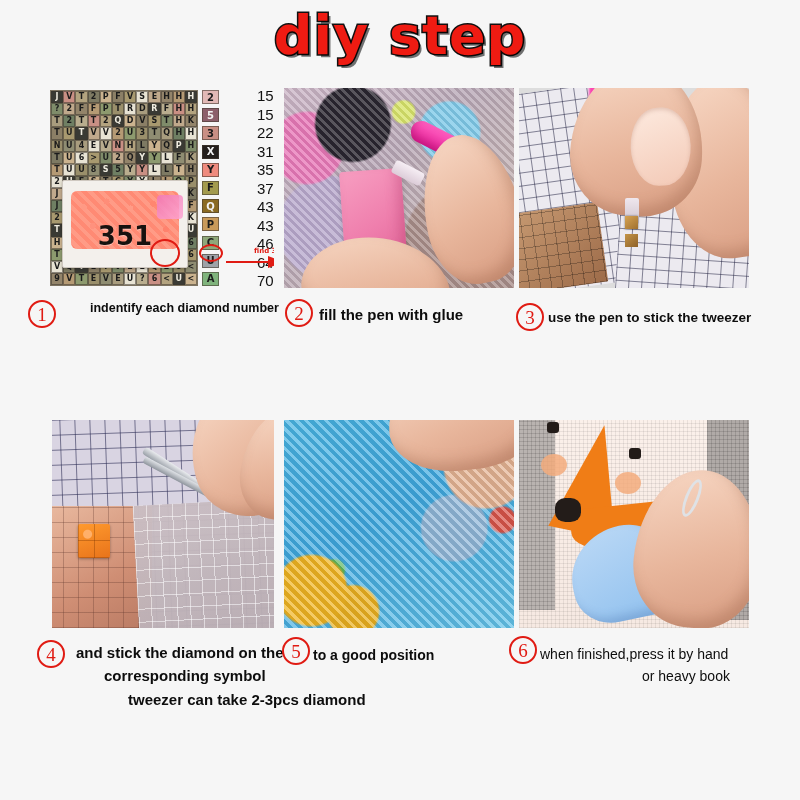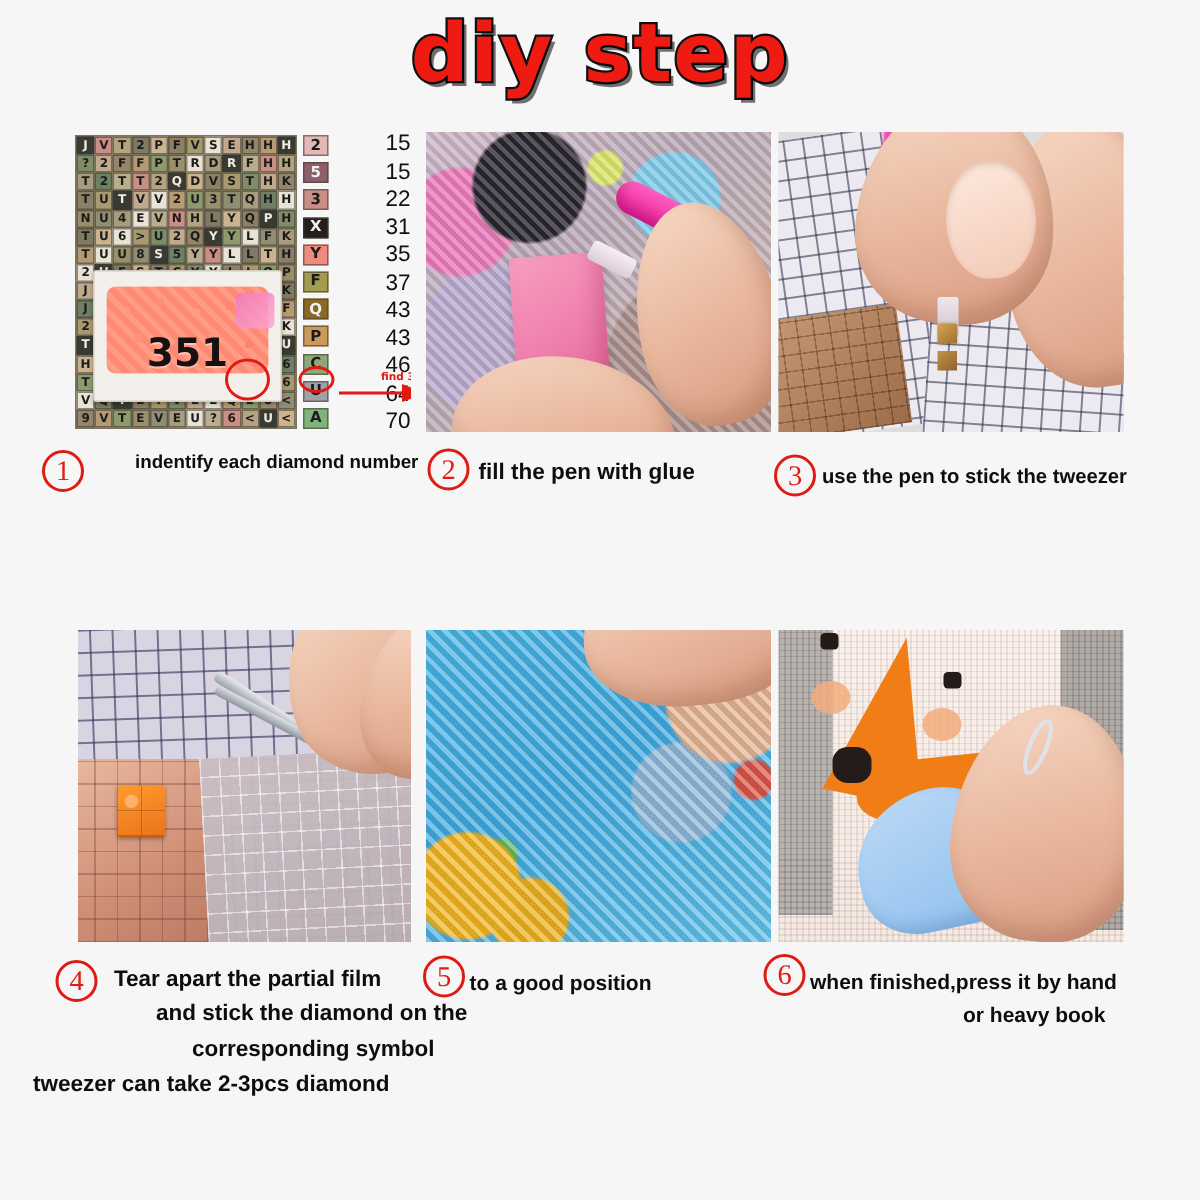--- a/index.html
+++ b/index.html
@@ -420,21 +420,21 @@
   #c4 .cap-lines div:nth-child(1){margin-left:6px;}
   #c4 .cap-lines div:nth-child(2){margin-left:34px;}
   #c4 .cap-lines div:nth-child(3){margin-left:58px;}
   #c4 .cap-lines div:nth-child(4){margin-left:-48px;}
 
   #c5 .num-circle{left:282px;top:637px;}
   #c5 .cap-lines{left:313px;top:645px;font-size:14px;font-weight:bold;}
   #c5 .cap-lines div:nth-child(2){margin-left:78px;}
 
   #c6 .num-circle{left:509px;top:636px;}
-  #c6 .cap-lines{left:540px;top:644px;font-size:14px;font-weight:bold;}
+  #c6 .cap-lines{left:540px;top:644px;font-size:14px;font-weight:normal;}
   #c6 .cap-lines div:nth-child(2){margin-left:102px;}
 </style>
 </head>
 <body>
 
 <div class="page">
 
   <div class="title-wrap">
     <div class="title">diy step</div>
   </div>
@@ -752,21 +752,20 @@
   <div class="cap" id="c3">
     <div class="num-circle">3</div>
     <div class="cap-lines">
       <div>use the pen to stick the tweezer</div>
     </div>
   </div>
 
   <div class="cap" id="c4">
     <div class="num-circle">4</div>
     <div class="cap-lines">
-      <div>Tear apart the partial film</div>
       <div>and stick the diamond on the</div>
       <div>corresponding symbol</div>
       <div>tweezer can take 2-3pcs diamond</div>
     </div>
   </div>
 
   <div class="cap" id="c5">
     <div class="num-circle">5</div>
     <div class="cap-lines">
       <div>to a good position</div>

